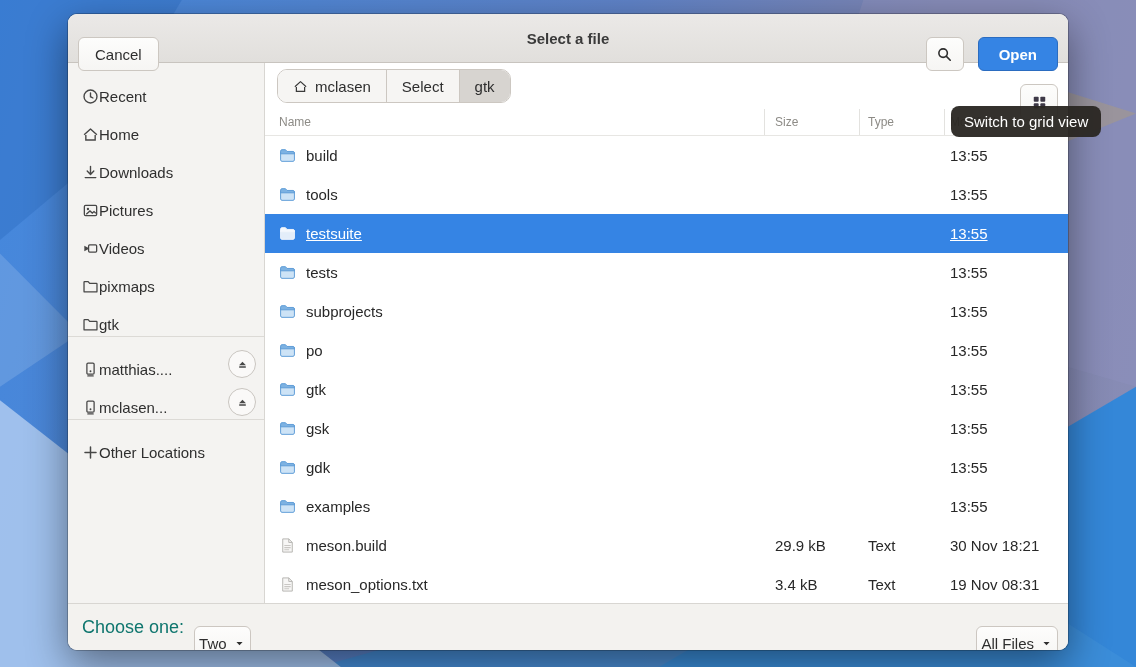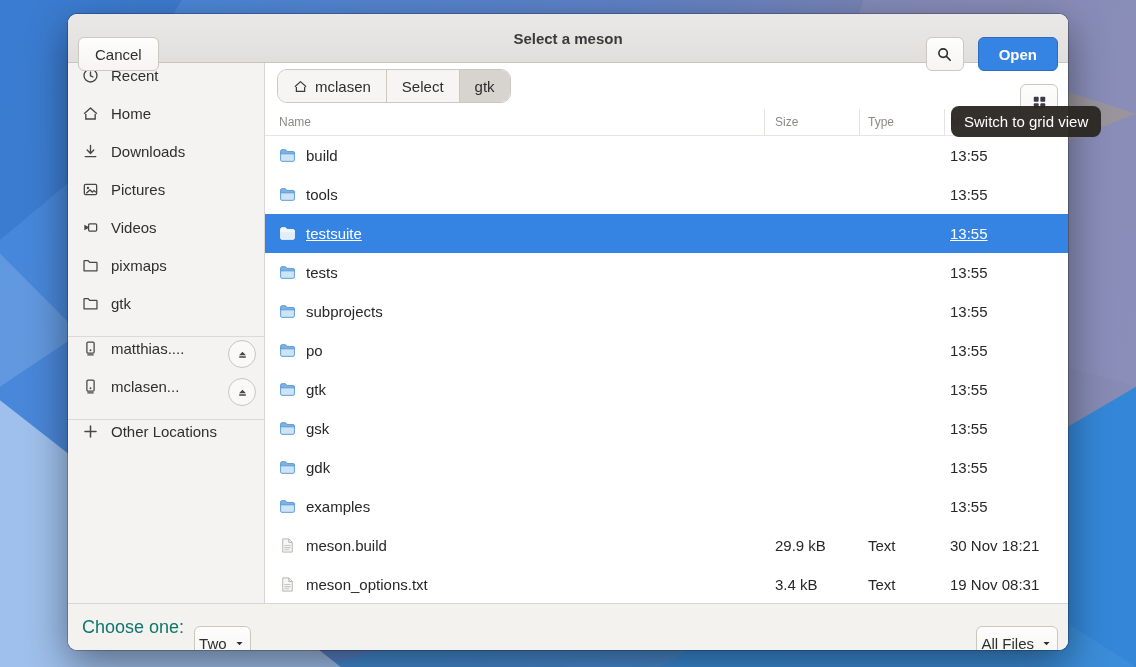--- a/index.html
+++ b/index.html
@@ -28,21 +28,21 @@
   .title{position:absolute;left:0;right:0;text-align:center;font-weight:700;font-size:15px;color:#3a3a3a;pointer-events:none;}
   .header-right{margin-left:auto;display:flex;gap:14px;align-items:center;z-index:1;}
   .icon-btn{width:38px;padding:0;}
   .open-btn{background:#3584e4;border-color:#2b6cc0;color:#fff;font-weight:600;padding:0 20px;}
 
   .content{flex:1;display:flex;min-height:0;}
 
   
   .sidebar{width:197px;flex:0 0 197px;background:#f4f3f1;border-right:1px solid #d8d6d2;
     padding-top:4px;box-sizing:border-box;}
-  .side-item{height:38px;display:flex;align-items:flex-start;gap:12px;padding:0 8px 0 14px;
+  .side-item{height:38px;display:flex;align-items:flex-end;padding:0 8px 0 14px;
     font-size:15px;color:#2f2f2f;cursor:pointer;}
   .side-item .icon{color:#474747;}
   .side-label{flex:1;white-space:nowrap;overflow:hidden;}
   .side-sep{height:1px;background:#dcdad6;margin:3px 0;}
   .eject-btn{width:28px;height:28px;border-radius:50%;border:1px solid #c9c5c0;background:#faf9f8;
     display:flex;align-items:center;justify-content:center;color:#3d3846;cursor:pointer;padding:0;}
   .eject-btn .icon svg{width:13px;height:13px;display:block;}
 
   .icon{display:inline-flex;}
   .icon svg{width:17px;height:17px;display:block;}
@@ -106,21 +106,21 @@
   <div class="facet f4"></div>
   <div class="facet f5"></div>
   <div class="facet f6"></div>
   <div class="facet f7"></div>
 </div>
 
 <div class="window">
 
   <div class="headerbar">
     <button class="btn">Cancel</button>
-    <div class="title">Select a meson</div>
+    <div class="title">Select a file</div>
     <div class="header-right">
       <button class="btn icon-btn">
         <span class="icon">
             <svg viewBox="0 0 16 16">
               <circle cx="6.7" cy="6.7" r="4" fill="none" stroke="currentColor" stroke-width="1.5"></circle>
               <path d="m9.8 9.8 3.6 3.6" fill="none" stroke="currentColor" stroke-width="1.5" stroke-linecap="round"></path>
             </svg>
           </span>
       </button>
       <button class="btn open-btn">Open</button>

